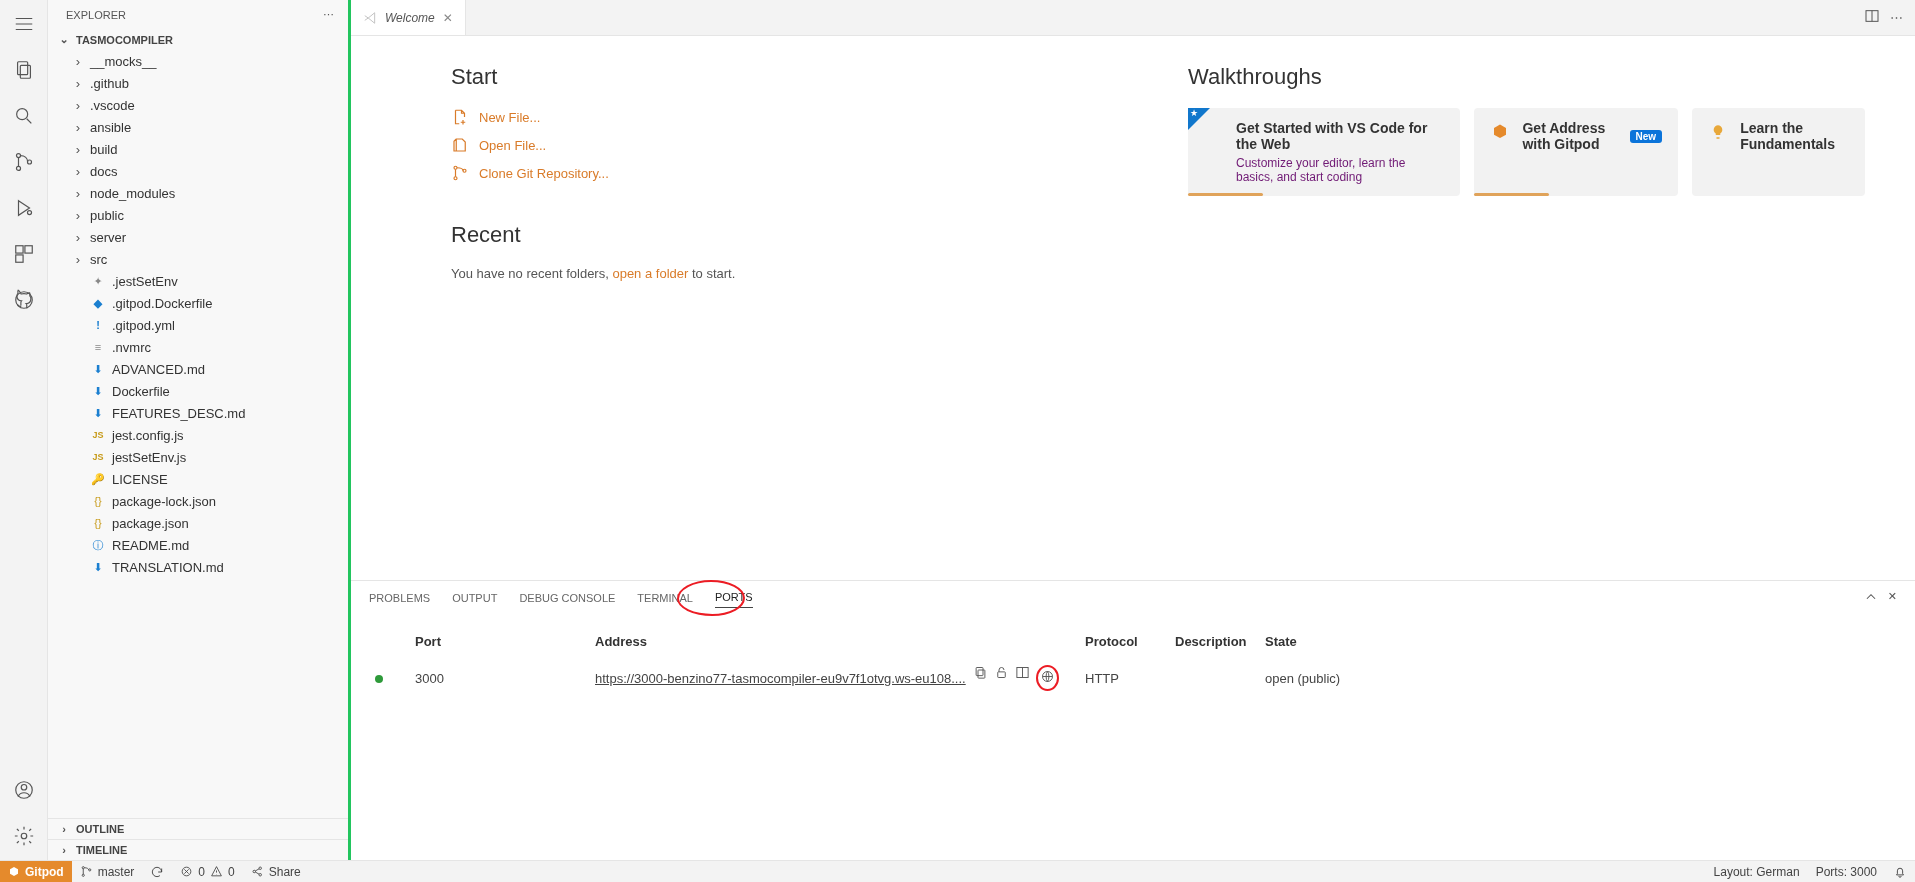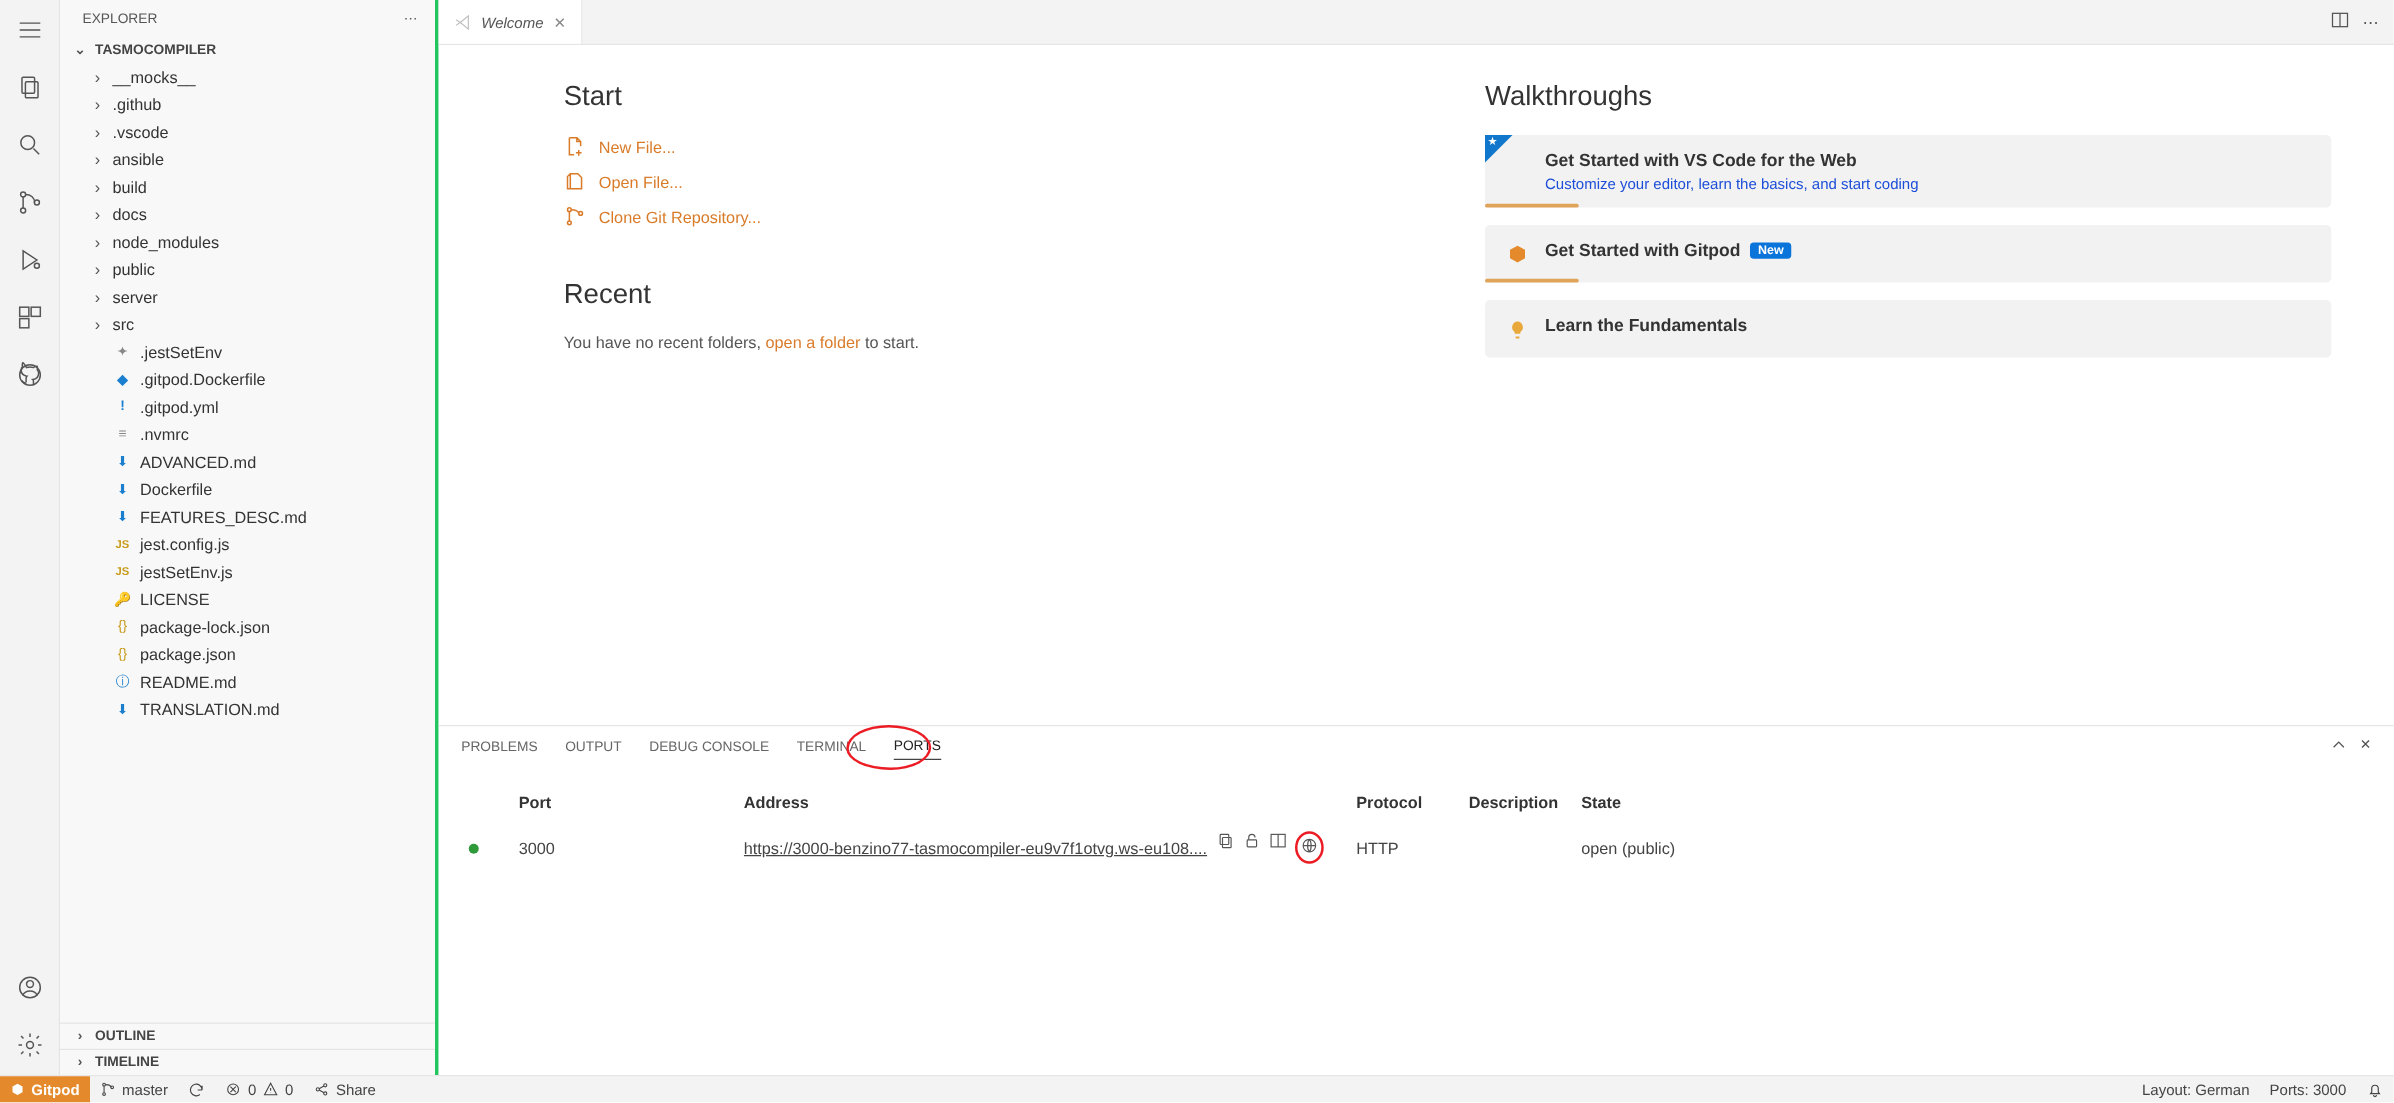--- a/index.html
+++ b/index.html
@@ -44,32 +44,32 @@
   
   .editor { flex: 1; overflow: auto; background: #fff; }
   .welcome { display: flex; gap: 60px; padding: 28px 50px 0 100px; justify-content: flex-end; }
   .wcol { flex: 1; min-width: 0; }
   h2.section-h { font-size: 22px; font-weight: 400; color: #333; margin-bottom: 18px; }
   .quick-links { display: flex; flex-direction: column; gap: 10px; margin-bottom: 40px; }
   .qlink { display: flex; align-items: center; gap: 10px; font-size: 13px; color: #d97b29; cursor: pointer; }
   .qlink .qicon { width: 18px; height: 18px; display: inline-flex; align-items: center; justify-content: center; }
   .recent-text { font-size: 13px; color: #555; }
   .recent-text .link { color: #d97b29; cursor: pointer; }
-  .walkthroughs { display: flex; flex-direction: column; gap: 14px; }
+  .walkthroughs { display: flex; flex-direction: row; gap: 14px; }
   .wt-card { background: #f2f2f2; border-radius: 4px; padding: 12px 16px; display: flex; gap: 12px; align-items: flex-start; position: relative; cursor: pointer; }
   .wt-card.primary::before {
     content: ""; position: absolute; top: 0; left: 0; width: 0; height: 0;
     border-top: 22px solid #1177cc; border-right: 22px solid transparent;
   }
   .wt-card.primary::after {
     content: "★"; position: absolute; top: 0; left: 2px; color: #fff; font-size: 9px;
   }
   .wt-ico { width: 20px; height: 20px; display: inline-flex; align-items: center; justify-content: center; flex-shrink: 0; margin-top: 2px; }
   .wt-title { font-size: 14px; font-weight: 600; color: #333; display: flex; align-items: center; gap: 8px; }
-  .wt-sub { font-size: 12px; color: #1d4ed8; margin-top: 4px; }
+  .wt-sub { font-size: 12px; color: #701a75; margin-top: 4px; }
   .wt-new { background: #0b74da; color: #fff; font-size: 10px; padding: 1px 6px; border-radius: 3px; font-weight: 600; }
   .wt-progress { height: 3px; width: 75px; background: #e0a35a; border-radius: 2px; position: absolute; bottom: 0; left: 0; }
 
   
   .panel { height: 280px; border-top: 1px solid #e5e5e5; display: flex; flex-direction: column; background: #fff; }
   .panel-tabs { display: flex; align-items: center; gap: 22px; padding: 6px 18px; font-size: 11px; color: #666; }
   .ptab { cursor: pointer; padding: 4px 0; }
   .ptab.active { color: #222; border-bottom: 1px solid #444; }
   .panel-tabs .spacer { flex: 1; }
   .panel-actions { display: flex; gap: 10px; color: #555; }
@@ -365,21 +365,21 @@
                 </div>
                 <div class="wt-progress"></div>
               </div>
               <div class="wt-card">
                 <span class="wt-ico">
                     <svg viewBox="0 0 24 24" width="18" height="18">
                       <path d="M12 2l8 4.5v9L12 20l-8-4.5v-9z" fill="#e58a2c"></path>
                     </svg>
                   </span>
                 <div class="wt-title">
-                  <span>Get Started with Gitpod</span>
+                  <span>Get Address with Gitpod</span>
                   <span class="wt-new">New</span>
                 </div>
                 <div class="wt-progress"></div>
               </div>
               <div class="wt-card">
                 <span class="wt-ico">
                     <svg viewBox="0 0 24 24" width="18" height="18" fill="#e8a83a">
                       <path d="M12 3a6 6 0 0 0-3 11v2h6v-2a6 6 0 0 0-3-11zM10 19h4v2h-4z"></path>
                     </svg>
                   </span>

